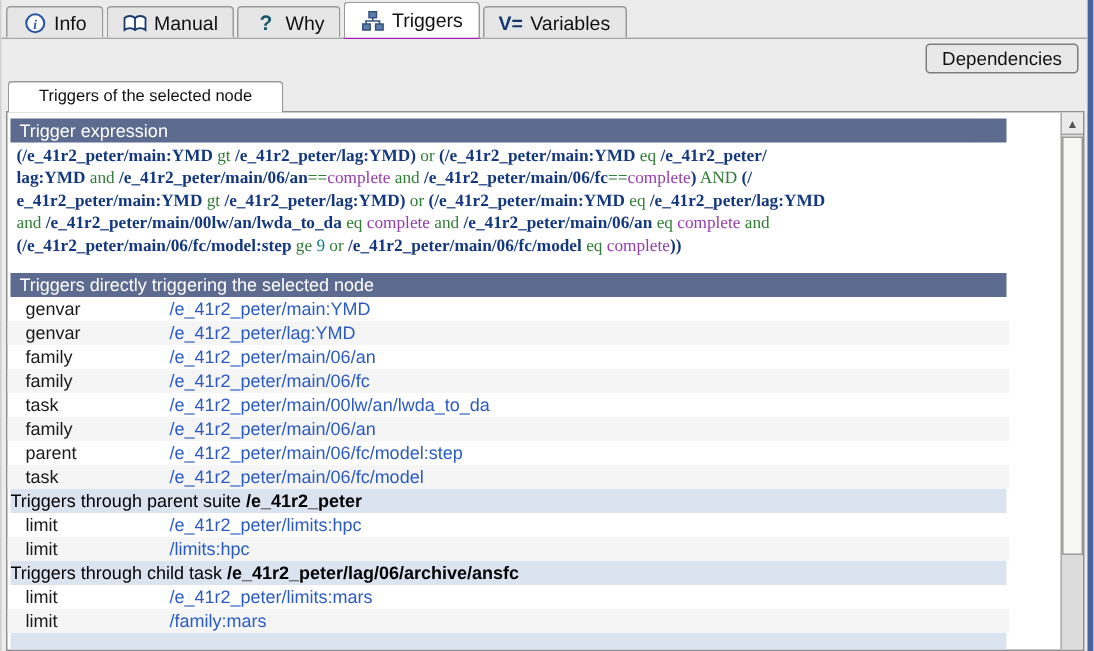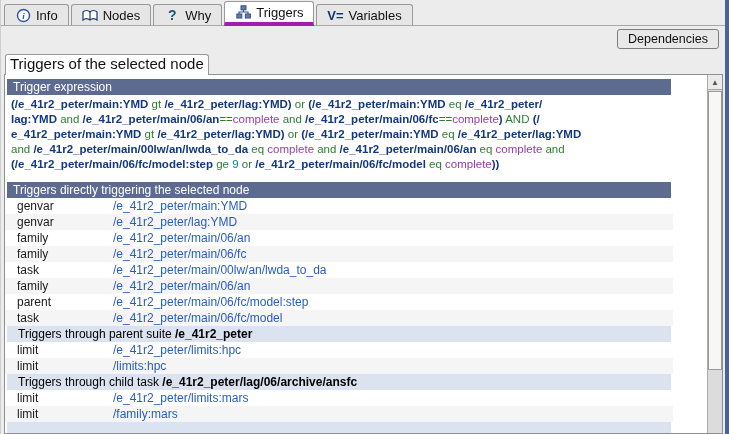--- a/index.html
+++ b/index.html
@@ -13,63 +13,63 @@
   .tabbar{
     display:flex;align-items:flex-end;height:26px;padding-left:3px;
     border-bottom:1px solid #a8a8a8;background:#ececec;
   }
   .tab{
     display:flex;align-items:center;gap:5px;height:21px;padding:0 10px;
     background:#e6e6e6;border:1px solid #9a9a9a;border-bottom:none;
     border-radius:3px 3px 0 0;margin-right:2px;font-size:13px;color:#111;
     position:relative;cursor:default;white-space:nowrap;
   }
-  .tab.selected{height:25px;background:#ffffff;z-index:2;margin-bottom:-1px;border-bottom:4px solid #a21caf;}
+  .tab.selected{height:25px;background:#ffffff;z-index:2;margin-bottom:-1px;border-bottom:1px solid #a21caf;}
   .tab .ico{display:inline-flex;align-items:center;justify-content:center;width:16px;height:15px;}
   .why-glyph{font-weight:bold;font-size:14px;color:#17586b;}
   .veq-glyph{font-weight:bold;font-size:13px;color:#15366e;letter-spacing:0px;}
   
   .toolstrip{height:26px;display:flex;justify-content:flex-end;align-items:center;padding-right:6px;background:#ececec;}
   .dep-btn{
     font-family:"Liberation Sans",sans-serif;font-size:12.5px;color:#111;
     height:20px;padding:0 10px;background:#e8e8e8;border:1px solid #7d7d7d;border-radius:3px;
   }
   
   .subtabbar{display:flex;align-items:flex-end;height:22px;padding-left:4px;background:#ececec;}
   .subtab{
-    height:20px;line-height:18px;padding:0 4px;font-size:15px;color:#111;
+    height:20px;line-height:18px;padding:0 20px;font-size:11px;color:#111;
     background:#dcdcdc;border:1px solid #9a9a9a;border-bottom:none;
     border-radius:3px 3px 0 0;margin-right:2px;white-space:nowrap;
   }
   .subtab.selected{height:21px;background:#ffffff;margin-bottom:-1px;z-index:3;position:relative;}
   
   .panel{
     position:relative;margin:0 2px 0 3px;height:360px;background:#ffffff;
     border:1px solid #8f8f8f;display:flex;overflow:hidden;gap:34px;
   }
   .content{flex:1;overflow:hidden;padding-top:4px;}
   .sec-header{
     margin:0 2px;height:16px;line-height:16px;background:#5d6b90;color:#ffffff;
     font-size:12px;padding-left:6px;white-space:nowrap;overflow:hidden;
   }
   .expr{
-    padding:2px 4px 2px 6px;font-family:Liberation Sans, sans-serif;
+    padding:2px 4px 2px 6px;font-family:Liberation Serif, serif;
     font-size:11.5px;line-height:15px;white-space:pre;overflow:hidden;margin-bottom:8px;
   }
   .tk-p{color:#14387f;font-weight:bold;}
   .tk-o{color:#2f7d33;}
   .tk-v{color:#943cae;}
   .tk-n{color:#0e7d86;}
   .trow{display:flex;height:16px;line-height:16px;font-size:12px;padding-left:12px;white-space:nowrap;}
   .trow.alt{background:#f5f5f5;}
   .ttype{width:96px;color:#1a1a1a;flex:none;}
   .tpath{color:#2a5bc4;cursor:pointer;}
   .group-header{
     margin:0 2px;height:16px;line-height:16px;background:#dbe2f0;color:#000;
-    font-size:12px;padding-left:11px;white-space:nowrap;overflow:hidden;
+    font-size:12px;padding-left:0;white-space:nowrap;overflow:hidden;
   }
   .group-header .gh-path{font-weight:bold;}
   .bottom-strip{margin:0 2px;height:14px;background:#dbe2f0;}
   
   .vscroll{width:15px;flex:none;background:#dcdcdc;border-left:1px solid #aaa;position:relative;}
   .vs-arrow{
     height:15px;background:#ebebeb;border-bottom:1px solid #a5a5a5;
     display:flex;align-items:center;justify-content:center;font-size:8px;color:#555;
   }
   .vs-thumb{
@@ -92,21 +92,21 @@
       </span>
       <span>Info</span>
     </div>
     <div class="tab">
       <span class="ico">
         <svg width="16" height="13" viewBox="0 0 16 13">
             <path d="M1,3 C3,1.2 6,1.2 8,3 C10,1.2 13,1.2 15,3 L15,11 C13,9.4 10,9.4 8,11 C6,9.4 3,9.4 1,11 Z" fill="#fff" stroke="#1a3a6b" stroke-width="1.2"></path>
             <path d="M8,3 L8,11" stroke="#1a3a6b" stroke-width="1.2"></path>
           </svg>
       </span>
-      <span>Nodes</span>
+      <span>Manual</span>
     </div>
     <div class="tab">
       <span class="ico">
           <span class="why-glyph">?</span>
         </span>
       <span>Why</span>
     </div>
     <div class="tab selected">
       <span class="ico">
         <svg width="15" height="14" viewBox="0 0 15 14">

